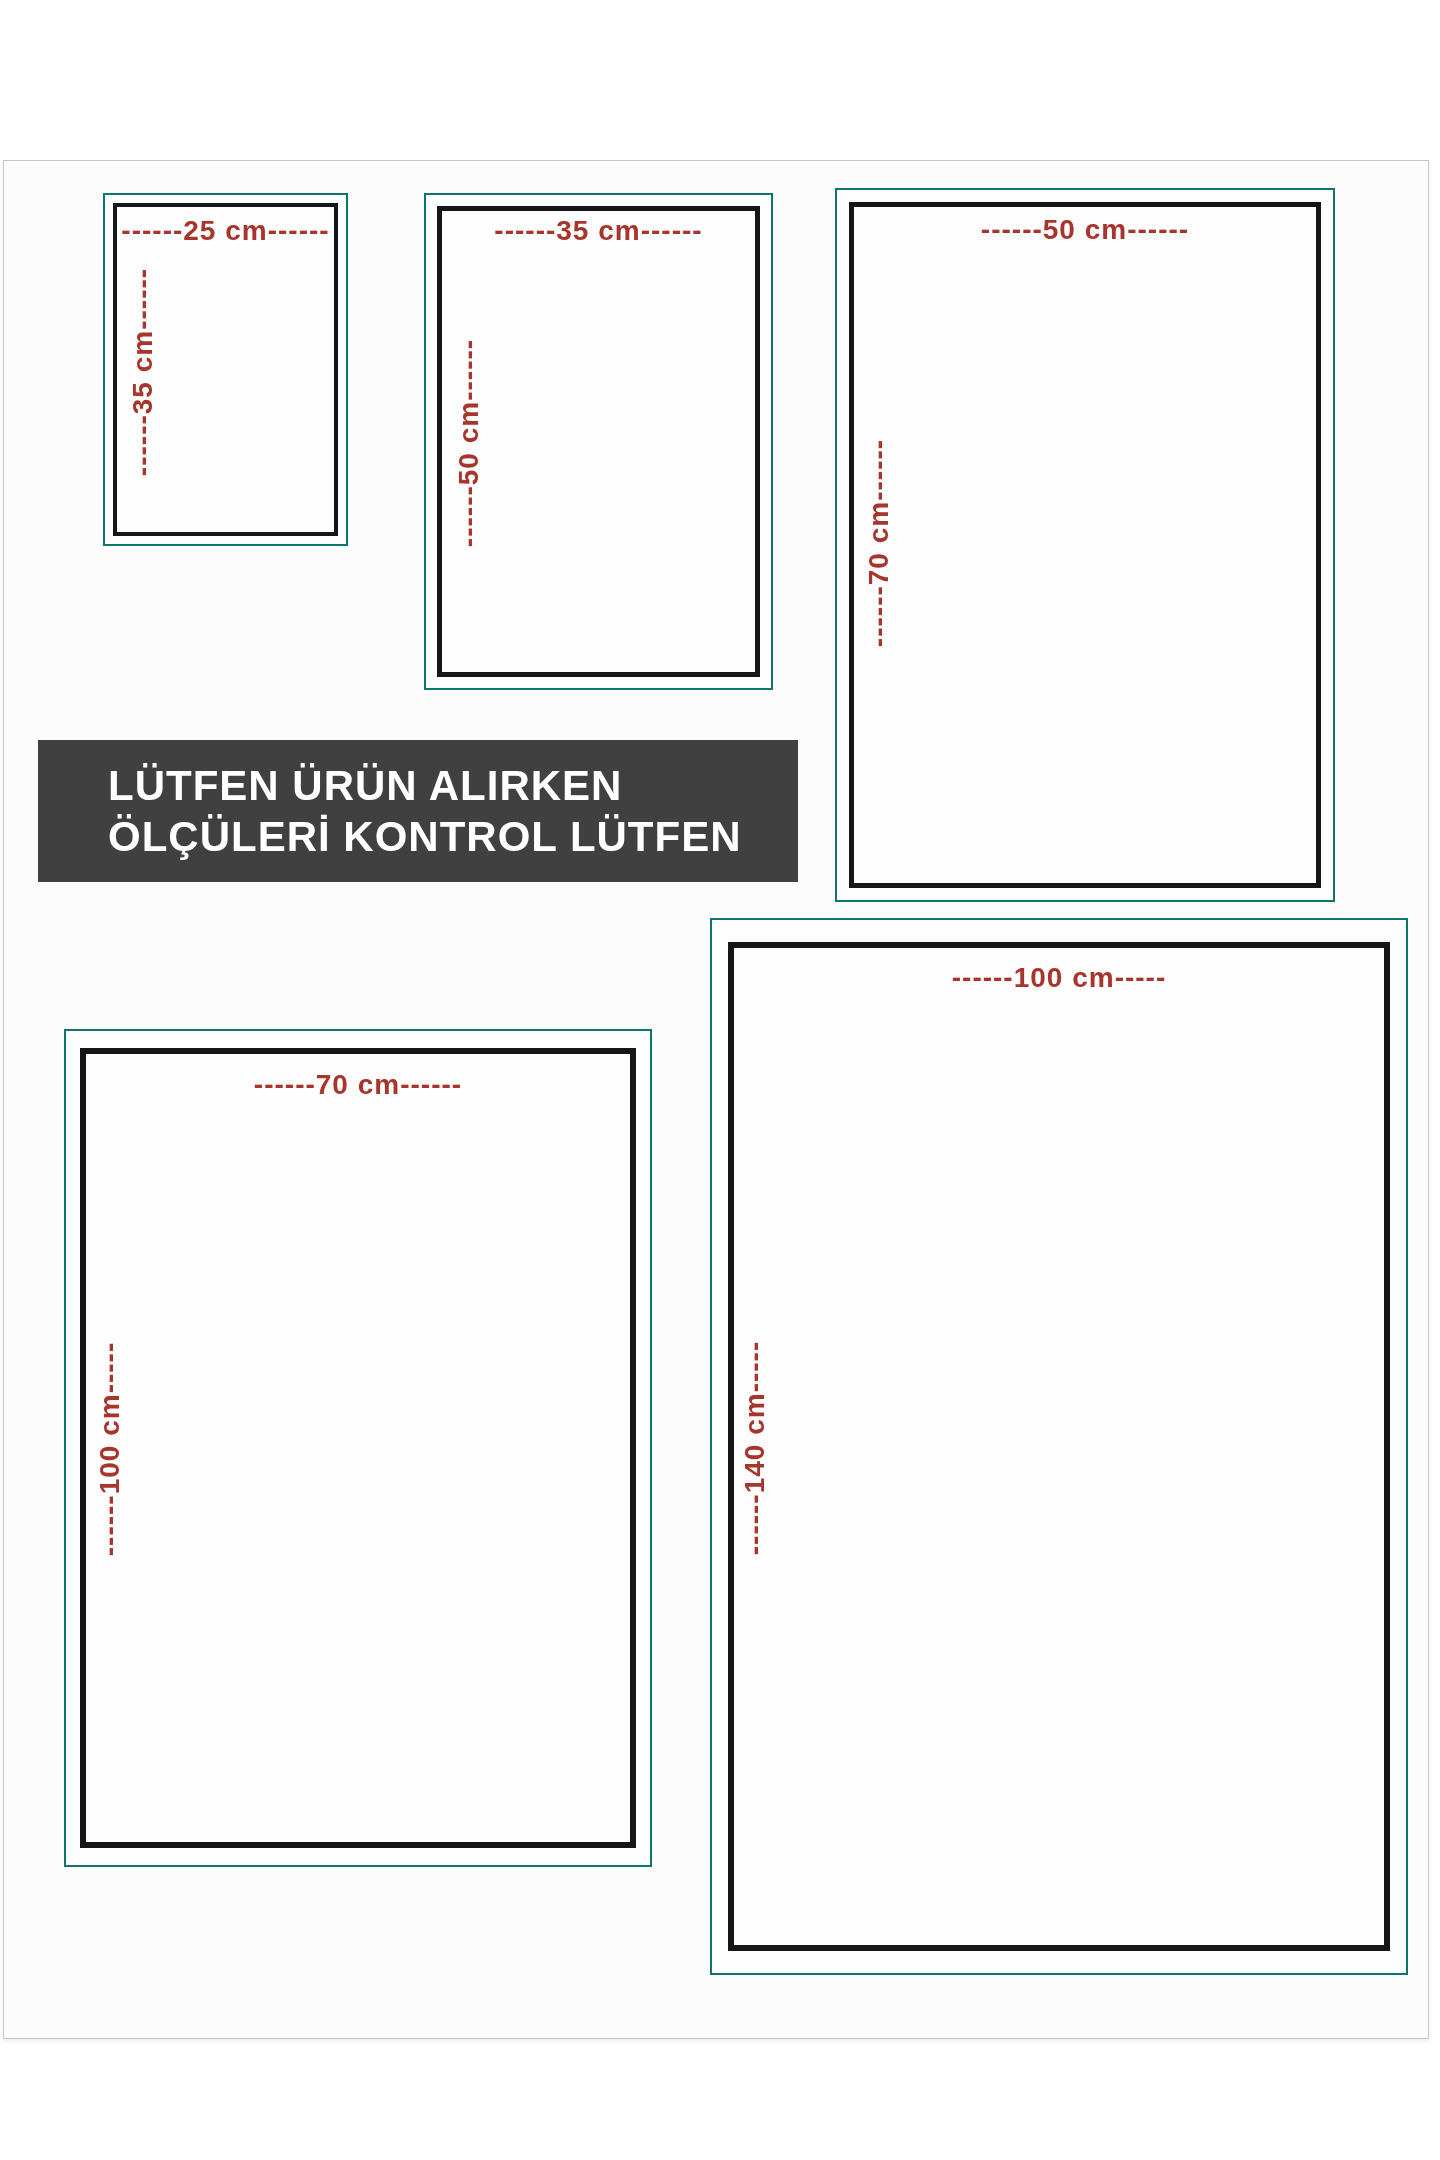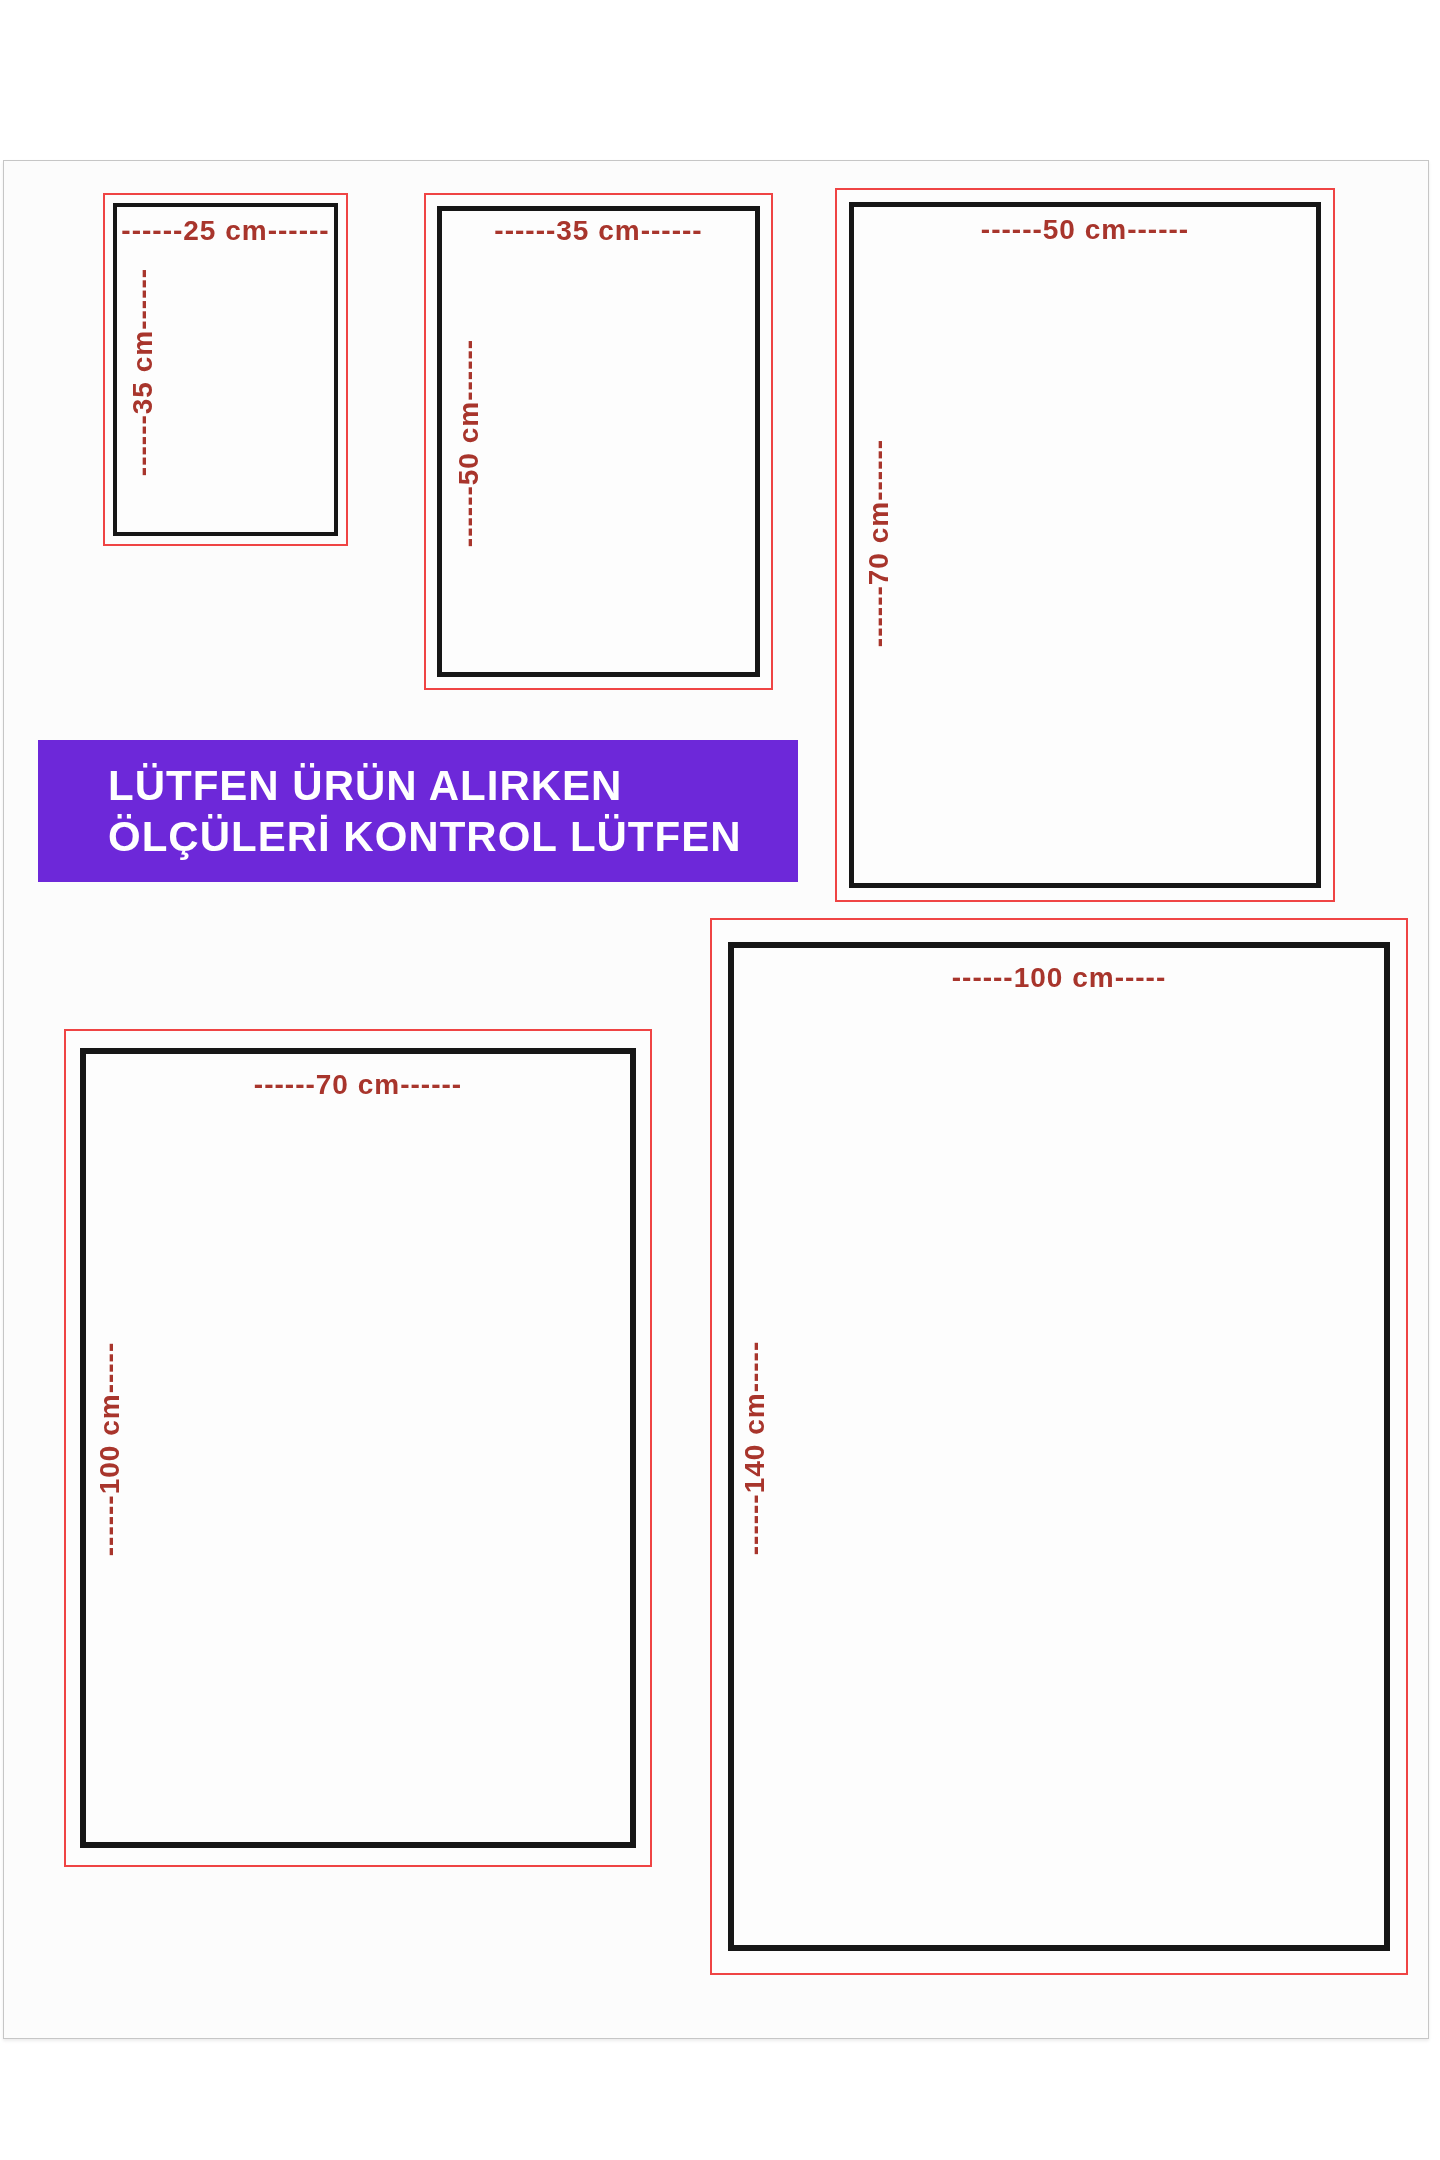--- a/index.html
+++ b/index.html
@@ -15,21 +15,21 @@
     position:absolute;
     left:3px;top:160px;width:1424px;height:1877px;
     background:#fcfcfc;
     border:1px solid #c6c6c6;
     box-shadow:0 2px 3px rgba(0,0,0,0.08);
   }
   
   .box{
     position:absolute;
     background:#fdfdfd;
-    border:2px solid #ef4444;
+    border:2px solid #0f766e;
     box-sizing:border-box;
   }
   .inner{
     position:absolute;
     border:5px solid #161616;
     box-sizing:border-box;
   }
   .b1{left:103px;top:193px;width:245px;height:353px;}
   .b1 .inner{left:8px;top:8px;right:8px;bottom:8px;border-width:4px;}
   .b2{left:424px;top:193px;width:349px;height:497px;}
@@ -68,21 +68,21 @@
   }
   .b1 .hlabel{left:38px;top:177px;}
   .b2 .hlabel{left:43px;top:248px;}
   .b3 .hlabel{left:42px;top:353px;}
   .b4 .hlabel{left:44px;top:418px;}
   .b5 .hlabel{left:43px;top:528px;}
 
   .notice{
     position:absolute;
     left:38px;top:740px;width:760px;height:142px;
-    background:#6d28d9;
+    background:#404040;
     color:#ffffff;
     box-sizing:border-box;
     padding:20px 0 0 70px;
   }
   .notice-line{
     font-weight:bold;
     font-size:42px;
     line-height:51px;
     letter-spacing:1px;
     white-space:nowrap;

